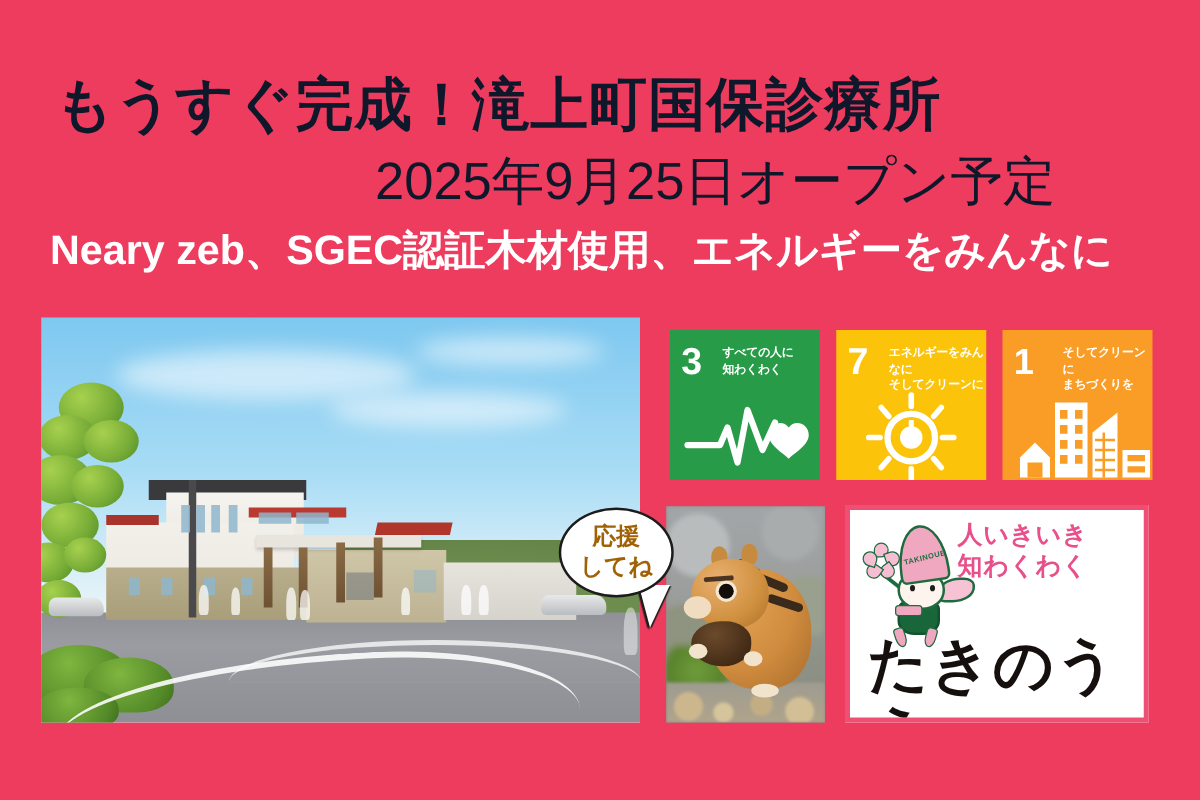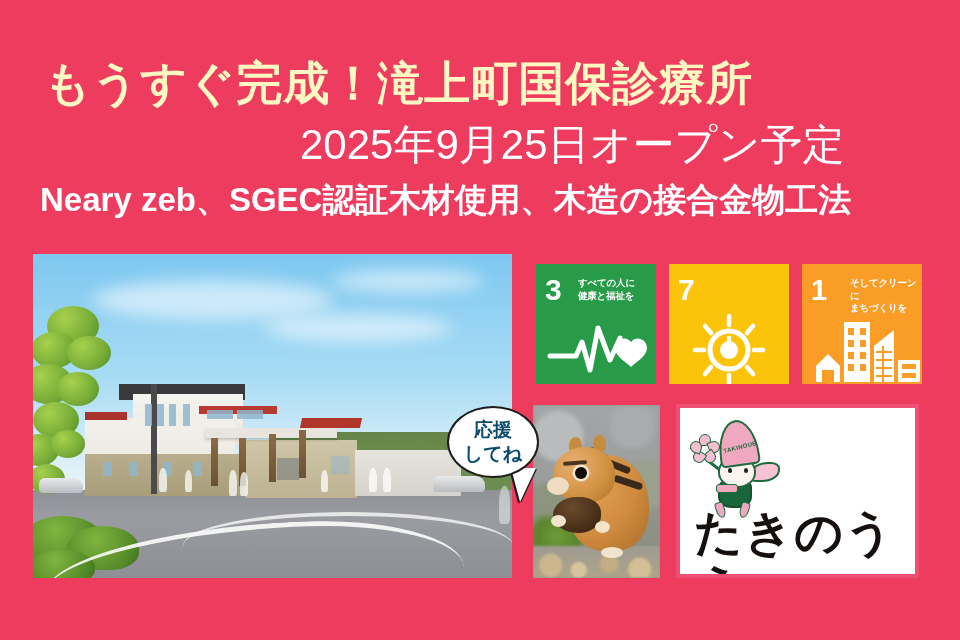--- a/index.html
+++ b/index.html
@@ -9,26 +9,26 @@
     font-family:"Liberation Sans", sans-serif;
     position:relative;
   }
   .poster { position:absolute; inset:0; background:#ee3c5e; }
 
   
   .headline { position:absolute; left:0; top:0; width:960px; }
   .title-1 {
     position:absolute; left:44px; top:56px;
     font-size:46px; line-height:54px; font-weight:bold;
-    color:#fef9c3; letter-spacing:1px; white-space:nowrap;
+    color:#0f172a; letter-spacing:1px; white-space:nowrap;
   }
   .title-2 {
     position:absolute; left:300px; top:120px;
     font-size:42px; line-height:50px; font-weight:normal;
-    color:#ffffff; letter-spacing:0px; white-space:nowrap;
+    color:#0f172a; letter-spacing:0px; white-space:nowrap;
   }
   .title-3 {
     position:absolute; left:40px; top:180px;
     font-size:33px; line-height:40px; font-weight:bold;
     color:#ffffff; letter-spacing:0px; white-space:nowrap;
   }
 
   
   .render {
     position:absolute; left:33px; top:254px; width:479px; height:324px;
@@ -139,21 +139,21 @@
     background:#4a4a4c;
   }
 
   
   .bubble {
     position:absolute; left:447px; top:406px; width:92px; height:72px;
     background:#ffffff; border:2.5px solid #1c1c1c; border-radius:50%;
     display:flex; align-items:center; justify-content:center; z-index:6;
   }
   .bubble-text {
-    font-size:19px; line-height:24px; font-weight:bold; color:#0c4a6e;
+    font-size:19px; line-height:24px; font-weight:bold; color:#a16207;
     text-align:center; white-space:pre-line;
   }
   .bubble-tail {
     position:absolute; left:511px; top:468px; width:0; height:0; z-index:5;
     border-left:9px solid transparent; border-right:16px solid transparent;
     border-top:34px solid #ffffff;
     filter:drop-shadow(1.5px 1px 0 #1c1c1c) drop-shadow(-1.5px 1px 0 #1c1c1c);
   }
 
   
@@ -313,21 +313,21 @@
   }
 </style>
 </head>
 <body>
 
 <div class="poster">
 
   <div class="headline">
     <div class="title-1">もうすぐ完成！滝上町国保診療所</div>
     <div class="title-2">2025年9月25日オープン予定</div>
-    <div class="title-3">Neary  zeb、SGEC認証木材使用、木造の接合金物工法</div>
+    <div class="title-3">Neary  zeb、SGEC認証木材使用、エネルギーをみんなに</div>
   </div>
 
   <div class="render">
     <div class="sky-cloud c1"></div>
     <div class="sky-cloud c2"></div>
     <div class="sky-cloud c3"></div>
 
     <div class="hill"></div>
     <div class="hill2"></div>
 
@@ -399,29 +399,31 @@
   <div class="bubble">
     <div class="bubble-text">応援
 してね</div>
   </div>
 
   <div class="sdg-row">
 
     <div class="sdg sdg-3">
       <div class="sdg-num">3</div>
       <div class="sdg-label">すべての人に
-健康と福祉を</div>
+知わくわく</div>
       <svg class="sdg-art" viewBox="0 0 120 72">
         <polyline points="14,44 40,44 46,30 54,58 62,16 74,48 84,26" fill="none" stroke="#ffffff" stroke-width="5" stroke-linejoin="round" stroke-linecap="round"></polyline>
         <path d="M95 30 c-5,-7 -16,-3 -16,6 0,8 11,14 16,19 5,-5 16,-11 16,-19 0,-9 -11,-13 -16,-6 z" fill="#ffffff"></path>
       </svg>
     </div>
 
     <div class="sdg sdg-7">
       <div class="sdg-num">7</div>
+      <div class="sdg-label">エネルギーをみんなに
+そしてクリーンに</div>
       <svg class="sdg-art" viewBox="0 0 120 72">
         <circle cx="60" cy="38" r="19" fill="none" stroke="#ffffff" stroke-width="5"></circle>
         <circle cx="60" cy="38" r="9" fill="#ffffff"></circle>
         <rect x="58" y="24" width="4" height="12" fill="#ffffff"></rect>
         <g stroke="#ffffff" stroke-width="4.5" stroke-linecap="round">
           <line x1="60" y1="4" x2="60" y2="13"></line>
           <line x1="60" y1="63" x2="60" y2="72"></line>
           <line x1="26" y1="38" x2="35" y2="38"></line>
           <line x1="85" y1="38" x2="94" y2="38"></line>
           <line x1="36" y1="14" x2="42" y2="21"></line>
@@ -482,20 +484,22 @@
     <div class="cm-stripe" style="left:30px; top:56px; width:24px; height:4px; background:#4a3422; transform:rotate(-4deg);"></div>
     <div class="cm-eye"></div>
     <div class="cm-snout"></div>
     <div class="cm-nut"></div>
     <div class="cm-paw" style="left:18px; top:110px;"></div>
     <div class="cm-paw" style="left:62px; top:116px;"></div>
     <div class="cm-paw" style="left:68px; top:142px; width:22px; height:11px;"></div>
   </div>
 
   <div class="logo">
+    <div class="logo-top-text">人いきいき
+知わくわく</div>
     <div class="logo-takinoue">たきのうえ</div>
 
     <div class="mascot">
       <div class="mascot-wand"></div>
       <div class="blossom">
         <div class="petal" style="left:9px;  top:0px;  transform:rotate(0deg);"></div>
         <div class="petal" style="left:18px; top:7px;  transform:rotate(72deg);"></div>
         <div class="petal" style="left:14px; top:17px; transform:rotate(144deg);"></div>
         <div class="petal" style="left:3px;  top:17px; transform:rotate(216deg);"></div>
         <div class="petal" style="left:0px;  top:7px;  transform:rotate(288deg);"></div>

